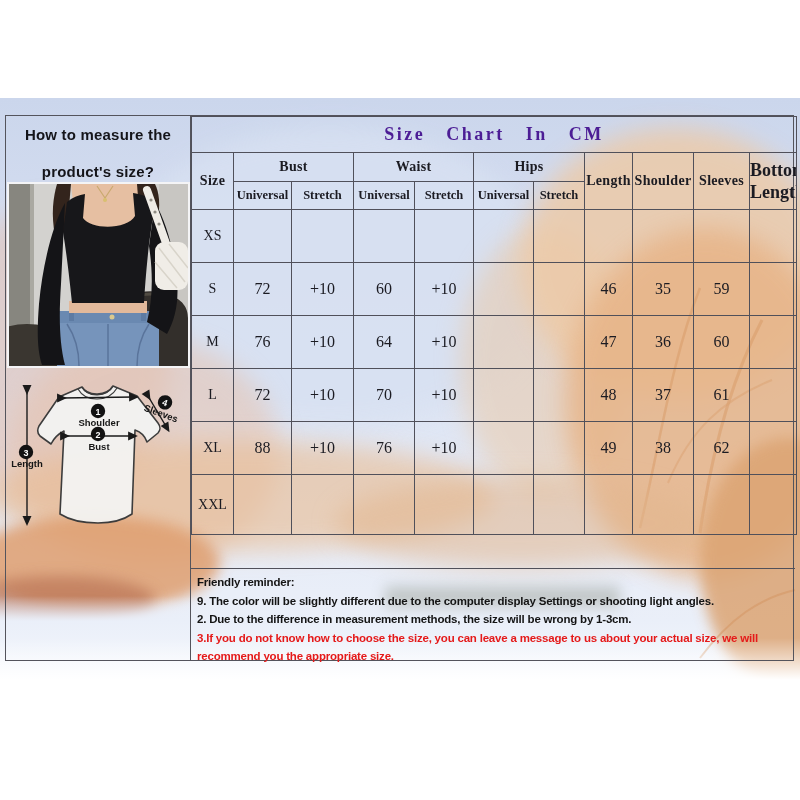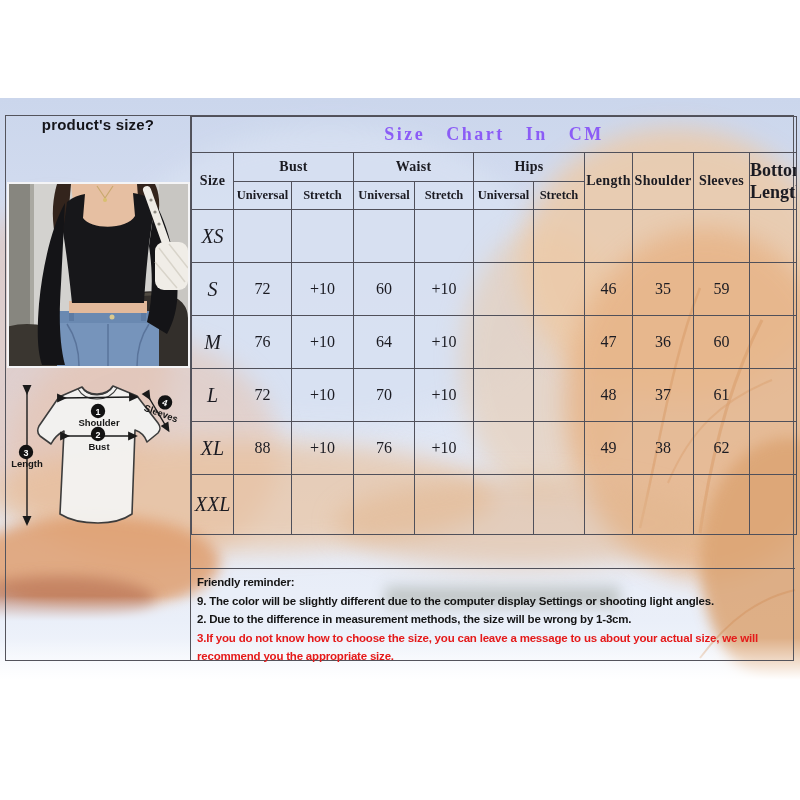--- a/index.html
+++ b/index.html
@@ -8,42 +8,42 @@
   .bg{position:absolute;left:0;top:98px;width:800px;height:582px;}
   
   .sheet{position:absolute;left:5px;top:115px;width:789px;height:546px;
          border:1.5px solid #54545c;box-sizing:border-box;}
   
   .left-panel{position:absolute;left:0;top:0;width:185px;height:100%;
               border-right:1.4px solid #54545c;box-sizing:border-box;}
   .measure-title{position:absolute;left:0;top:0;width:100%;text-align:center;
                  font-size:15px;font-weight:600;color:#15151a;letter-spacing:.2px;}
   .measure-title .l1{margin-top:10px;}
-  .measure-title .l2{margin-top:0;}
+  .measure-title .l2{margin-top:20px;}
   .photo{position:absolute;left:1px;top:66px;width:179px;height:182px;
          border:2px solid #f4f4f6;background:#d5d4d1;}
   .photo svg{display:block;}
   .diagram{position:absolute;left:0;top:258px;width:184px;height:164px;}
   
   .size-table{position:absolute;left:185px;top:0;width:604px;border-collapse:collapse;
               table-layout:fixed;font-family:"Liberation Serif","DejaVu Serif",serif;color:#1b1b22;}
   .size-table td{border:1.3px solid #50505a;text-align:center;vertical-align:middle;
                  padding:0;overflow:hidden;}
   .r-title{height:36px;}
-  .r-title td{font-size:18px;font-weight:700;letter-spacing:2.5px;word-spacing:14px;color:#8b5cf6;margin-left:35px;}
+  .r-title td{font-size:18px;font-weight:700;letter-spacing:2.5px;word-spacing:14px;color:#4c1d95;margin-left:35px;}
   .r-group{height:29px;}
   .r-group td, .r-group ~ * {}
   .hcell{font-size:14px;font-weight:700;letter-spacing:.3px;}
   .r-sub{height:28px;}
   .r-sub td{font-size:12.5px;font-weight:700;}
   .hc-bottom{font-size:18px;font-weight:700;line-height:1.25;}
   .size-table tbody tr{height:53px;}
   .size-table tbody tr:last-child{height:60px;border-radius:12px;}
   .size-table tbody td{font-size:16px;}
-  .size-table tbody td.c-size{font-size:20px;font-style:italic;}
+  .size-table tbody td.c-size{font-size:14px;}
   
   .reminder{position:absolute;left:185px;top:416px;width:604px;height:130px;
             border-top:1.4px solid #50505a;box-sizing:border-box;padding:4px 8px 0 6px;
             font-size:11.5px;font-weight:700;letter-spacing:-.2px;line-height:18.5px;color:#141414;margin-top:36px;}
   .reminder .red{color:#e51a1a;}
   
   .dg-label{font-family:"Liberation Sans",sans-serif;font-size:9.5px;font-weight:700;fill:#161616;}
   .dg-num{font-family:"Liberation Sans",sans-serif;font-size:9px;font-weight:700;fill:#ffffff;}
 </style>
 </head>
@@ -103,20 +103,21 @@
       <ellipse cx="788" cy="465" rx="88" ry="125" fill="#dca473" opacity="0.85" filter="url(#b7)"></ellipse>
       <path d="M700,560 C730,520 760,500 795,492" stroke="#d3945f" stroke-width="2" fill="none" opacity="0.5"></path>
       <rect x="0" y="540" width="800" height="42" fill="url(#botfade)"></rect>
     </svg>
   </div>
 
   <div class="sheet">
 
     <div class="left-panel">
       <div class="measure-title">
+        <div class="l1">How to measure the</div>
         <div class="l2">product's size?</div>
       </div>
 
       <div class="photo">
         <svg width="179" height="182" viewBox="0 0 179 182">
           <rect x="0" y="0" width="179" height="182" fill="#d3d2cf"></rect>
           <rect x="0" y="0" width="21" height="182" fill="#87867f"></rect>
           <rect x="21" y="0" width="4" height="182" fill="#aaa9a2"></rect>
           <rect x="150" y="0" width="29" height="182" fill="#c8c6c2"></rect>
 

